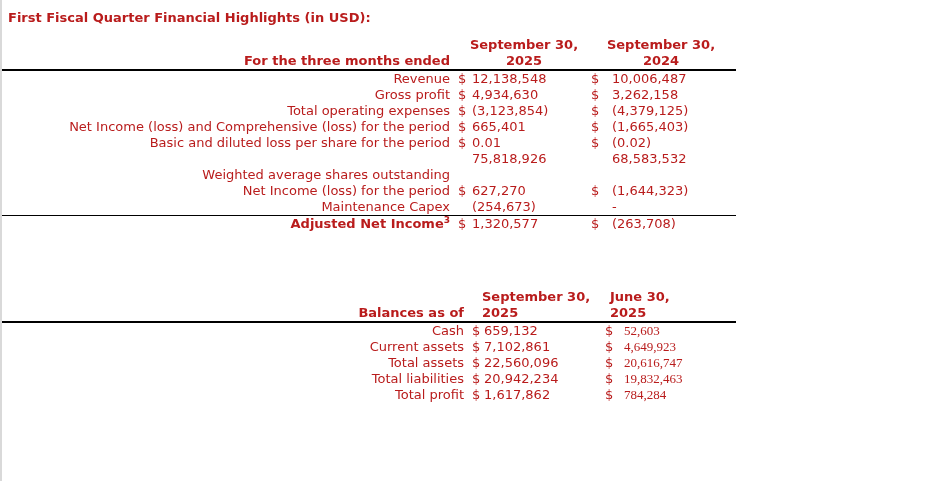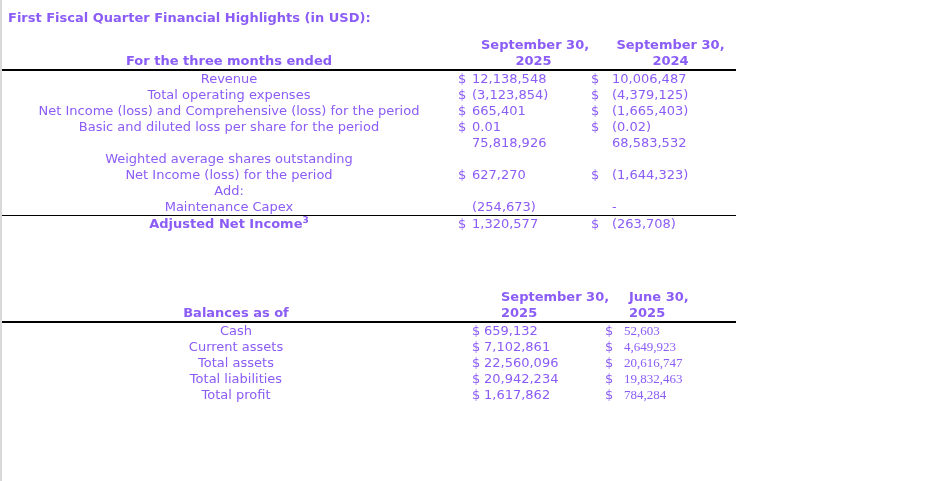--- a/index.html
+++ b/index.html
@@ -5,21 +5,21 @@
   html, body { margin:0; padding:0; background:#ffffff; }
   .page {
     position:relative;
     width:936px; height:481px;
     box-sizing:border-box;
     background:#ffffff;
     border-left:2px solid #d9d9d9;
     overflow:hidden;
     font-family:"DejaVu Sans","Liberation Sans",sans-serif;
     font-size:13px;
-    color:#8b5cf6;
+    color:#b91c1c;
   }
   .title {
     font-weight:bold;
     padding:10px 0 0 6px;
     height:16px; line-height:16px;
     white-space:nowrap;
   }
   table.fin {
     border-collapse:collapse;
     table-layout:fixed;
@@ -30,22 +30,22 @@
   table.t2 { margin-top:57px; }
   th, td {
     padding:0;
     height:16px; line-height:16px;
     font-weight:normal;
     vertical-align:bottom;
     white-space:nowrap;
     overflow:visible;
   }
   thead th { border-bottom:2px solid #000; font-weight:bold; }
-  thead .hline { display:block; height:16px; line-height:16px;margin-left:19px; }
-  .lbl { text-align:center; padding-left:6px; }
+  thead .hline { display:block; height:16px; line-height:16px; }
+  .lbl { text-align:right; padding-left:6px; }
   .dol { text-align:left; }
   .num { text-align:left; }
   .t1 .d1 { padding-left:8px; }
   .t1 .v1 { padding-right:7px; }
   .t1 .v1.neg { padding-right:0; }
   .t1 .d2 { padding-left:5px; }
   .t1 .v2 { padding-right:17px; }
   .t1 .v2.neg { padding-right:9px; }
   .t1 thead .ch1 { text-align:center; padding-left:12px; }
   .t1 thead .ch2 { text-align:center; }
@@ -89,20 +89,27 @@
     </thead>
     <tbody>
       <tr>
         <td class="lbl">Revenue</td>
         <td class="dol d1">$</td>
         <td class="num v1">12,138,548</td>
         <td class="dol d2">$</td>
         <td class="num v2">10,006,487</td>
       </tr>
       <tr>
+        <td class="lbl">Gross profit</td>
+        <td class="dol d1">$</td>
+        <td class="num v1">4,934,630</td>
+        <td class="dol d2">$</td>
+        <td class="num v2">3,262,158</td>
+      </tr>
+      <tr>
         <td class="lbl">Total operating expenses</td>
         <td class="dol d1">$</td>
         <td class="num v1 neg">(3,123,854)</td>
         <td class="dol d2">$</td>
         <td class="num v2 neg">(4,379,125)</td>
       </tr>
       <tr>
         <td class="lbl">Net Income (loss) and Comprehensive (loss) for the period</td>
         <td class="dol d1">$</td>
         <td class="num v1">665,401</td>
@@ -129,27 +136,20 @@
         <td class="num v1"></td>
         <td class="dol d2"></td>
         <td class="num v2"></td>
       </tr>
       <tr>
         <td class="lbl">Net Income (loss) for the period</td>
         <td class="dol d1">$</td>
         <td class="num v1">627,270</td>
         <td class="dol d2">$</td>
         <td class="num v2 neg">(1,644,323)</td>
-      </tr>
-      <tr>
-        <td class="lbl">Add:</td>
-        <td class="dol d1"></td>
-        <td class="num v1"></td>
-        <td class="dol d2"></td>
-        <td class="num v2"></td>
       </tr>
       <tr class="row-underline">
         <td class="lbl">Maintenance Capex</td>
         <td class="dol d1"></td>
         <td class="num v1 neg">(254,673)</td>
         <td class="dol d2"></td>
         <td class="num v2">-</td>
       </tr>
       <tr class="row-total">
         <td class="lbl"><span>Adjusted Net Income</span><sup>3</sup></td>

